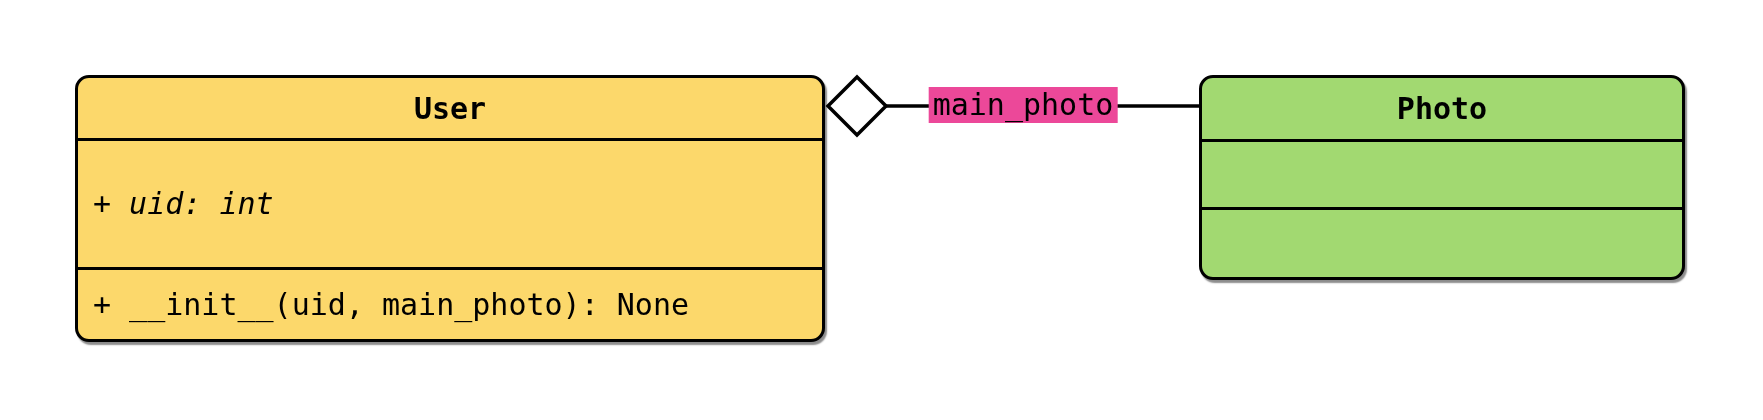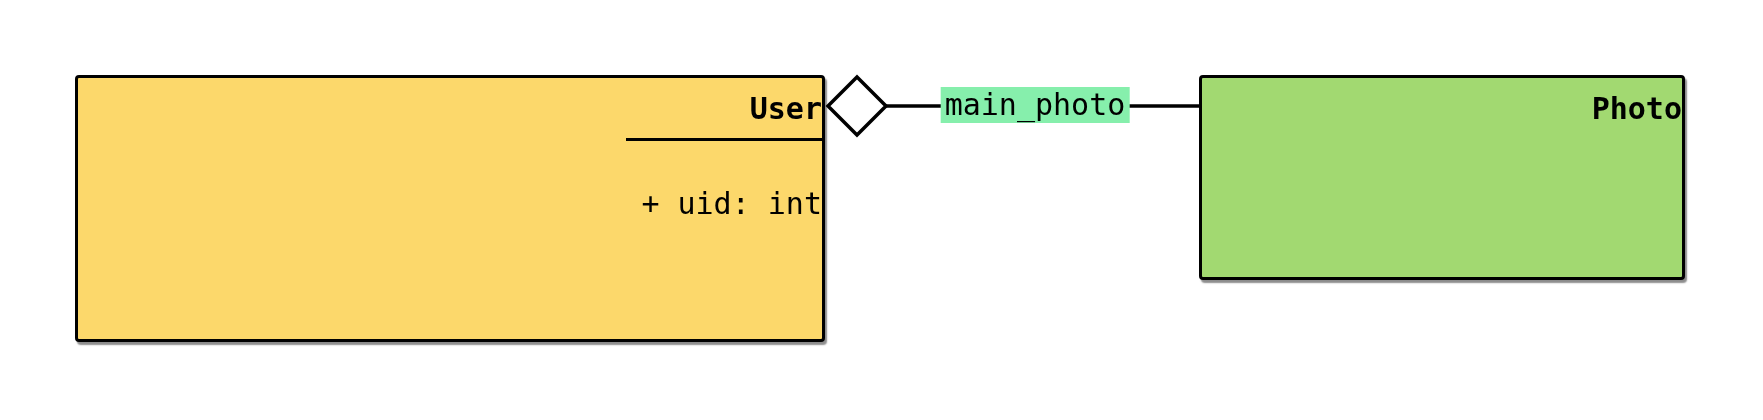--- a/index.html
+++ b/index.html
@@ -20,26 +20,25 @@
     position: absolute;
     left: 0;
     top: 0;
     width: 1763px;
     height: 420px;
   }
   .uml-class {
     position: absolute;
     box-sizing: border-box;
     border: 3px solid #000000;
-    border-radius: 4px;
+    border-radius: 14px;
     box-shadow: 2px 3px 1.5px rgba(0, 0, 0, 0.45);
     display: flex;
     flex-direction: column;
     overflow: hidden;
-    align-items: flex-end;
   }
   .user-class {
     left: 75px;
     top: 75px;
     width: 750px;
     height: 267px;
   }
   .photo-class {
     left: 1199px;
     top: 75px;
@@ -54,64 +53,66 @@
   }
   .compartment + .compartment {
     border-top: 3px solid #000000;
   }
   .compartment.title {
     align-items: center;
     font-weight: bold;
     font-size: 30px;
   }
   .user-class .compartment.title { height: 60px; }
-  .user-class .compartment.attrs { height: 129px; }
+  .user-class .compartment.attrs { height: 129px; font-style: italic; }
   .user-class .compartment.methods { flex: 1; }
   .photo-class .compartment.title { height: 61px; }
   .photo-class .compartment.attrs { height: 68px; }
   .photo-class .compartment.methods { flex: 1; }
   .member {
     font-size: 30px;
     line-height: 34px;
     padding-left: 15px;
     white-space: pre;
   }
   .bold {
     font-weight: bold;
   }
   .edge-label {
     position: absolute;
     left: 1023px;
     top: 105px;
     transform: translate(-50%, -50%);
-    background: #86efac;
+    background: #ec4899;
     padding: 0 4px;
     font-size: 30px;
     line-height: 36px;
     white-space: pre;
-    margin-left: 12px;
   }
 </style>
 </head>
 <body>
 
 <div class="canvas">
 
   <svg class="overlay" width="1763" height="420" viewBox="0 0 1763 420" xmlns="http://www.w3.org/2000/svg">
     <line x1="886" y1="106" x2="1205" y2="106" stroke-width="3.5" stroke="#000000"></line>
     <polygon points="828,106 857,77 886,106 857,135" stroke="#000000" stroke-width="3.5" fill="#ffffff"></polygon>
   </svg>
 
   <div class="uml-class user-class" style="background: rgb(252, 216, 107);">
     <div class="compartment title">
       <span>User</span>
     </div>
     <div class="compartment attrs">
       <div class="member">+ uid: int</div>
     </div>
+    <div class="compartment methods">
+      <div class="member">+ __init__(uid, main_photo): None</div>
+    </div>
   </div>
 
   <div class="uml-class photo-class" style="background: rgb(162, 217, 113);">
     <div class="compartment title">
       <span>Photo</span>
     </div>
     <div class="compartment attrs"></div>
     <div class="compartment methods"></div>
   </div>
 

